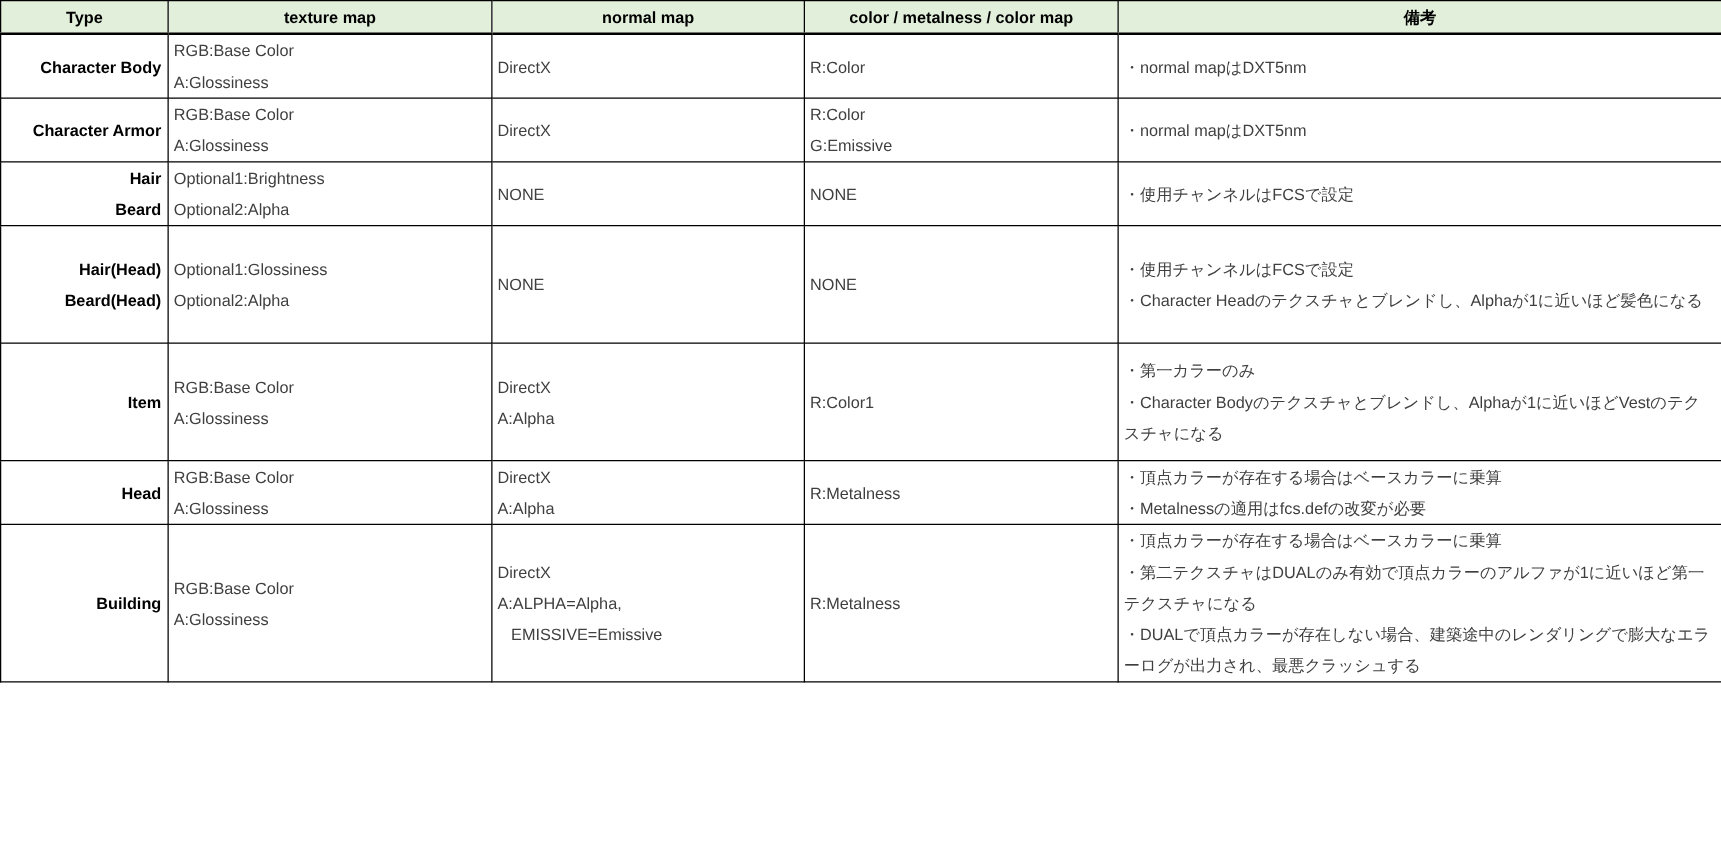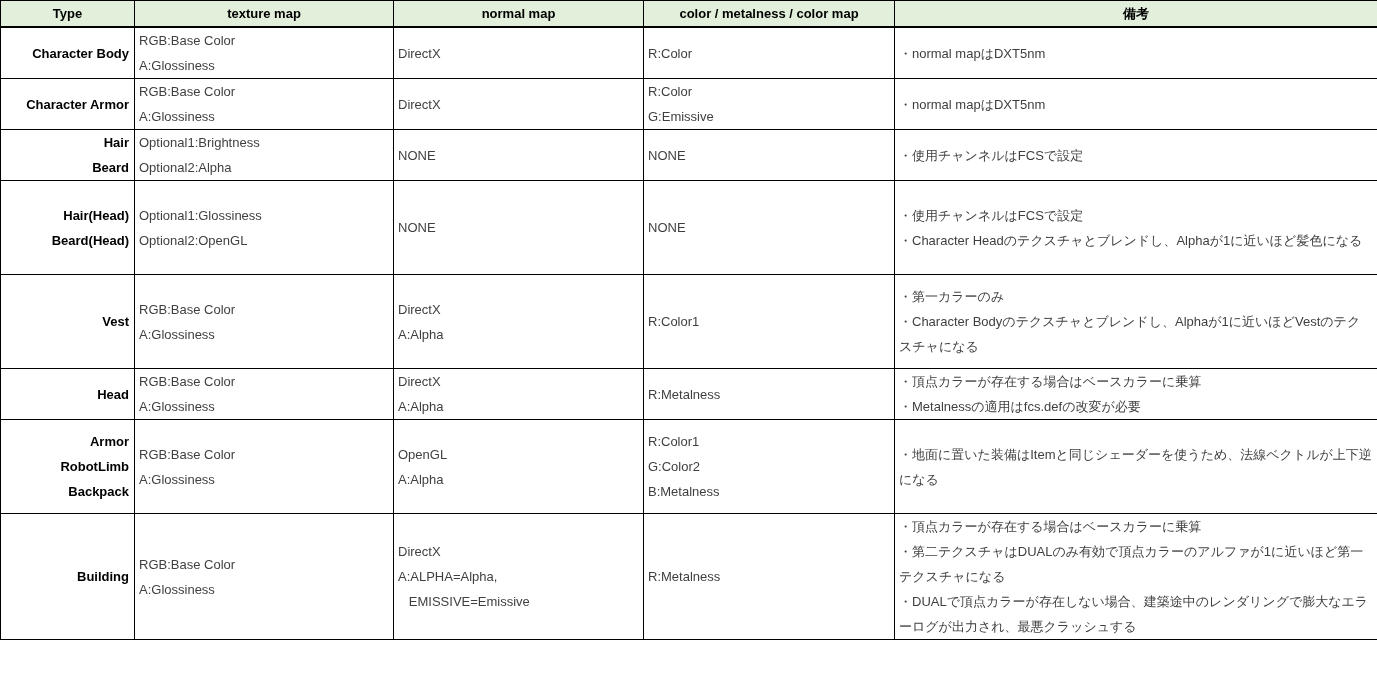--- a/index.html
+++ b/index.html
@@ -99,59 +99,46 @@
         <td class="val-cell">Optional1:Brightness
 Optional2:Alpha</td>
         <td class="val-cell">NONE</td>
         <td class="val-cell">NONE</td>
         <td class="val-cell">・使用チャンネルはFCSで設定</td>
       </tr>
       <tr class="h75">
         <td class="type-cell">Hair(Head)
 Beard(Head)</td>
         <td class="val-cell">Optional1:Glossiness
-Optional2:OpenGL</td>
+Optional2:Alpha</td>
         <td class="val-cell">NONE</td>
         <td class="val-cell">NONE</td>
         <td class="val-cell">・使用チャンネルはFCSで設定
 ・Character Headのテクスチャとブレンドし、Alphaが1に近いほど髪色になる</td>
       </tr>
       <tr class="h75">
-        <td class="type-cell">Vest</td>
+        <td class="type-cell">Item</td>
         <td class="val-cell">RGB:Base Color
 A:Glossiness</td>
         <td class="val-cell">DirectX
 A:Alpha</td>
         <td class="val-cell">R:Color1</td>
         <td class="val-cell">・第一カラーのみ
 ・Character Bodyのテクスチャとブレンドし、Alphaが1に近いほどVestのテクスチャになる</td>
       </tr>
       <tr class="h50">
         <td class="type-cell">Head</td>
         <td class="val-cell">RGB:Base Color
 A:Glossiness</td>
         <td class="val-cell">DirectX
 A:Alpha</td>
         <td class="val-cell">R:Metalness</td>
         <td class="val-cell">・頂点カラーが存在する場合はベースカラーに乗算
 ・Metalnessの適用はfcs.defの改変が必要</td>
       </tr>
-      <tr class="h75">
-        <td class="type-cell">Armor
-RobotLimb
-Backpack</td>
-        <td class="val-cell">RGB:Base Color
-A:Glossiness</td>
-        <td class="val-cell">OpenGL
-A:Alpha</td>
-        <td class="val-cell">R:Color1
-G:Color2
-B:Metalness</td>
-        <td class="val-cell">・地面に置いた装備はItemと同じシェーダーを使うため、法線ベクトルが上下逆になる</td>
-      </tr>
       <tr class="h126">
         <td class="type-cell">Building</td>
         <td class="val-cell">RGB:Base Color
 A:Glossiness</td>
         <td class="val-cell">DirectX
 A:ALPHA=Alpha,
 &nbsp;&nbsp;&nbsp;EMISSIVE=Emissive</td>
         <td class="val-cell">R:Metalness</td>
         <td class="val-cell">・頂点カラーが存在する場合はベースカラーに乗算
 ・第二テクスチャはDUALのみ有効で頂点カラーのアルファが1に近いほど第一テクスチャになる

